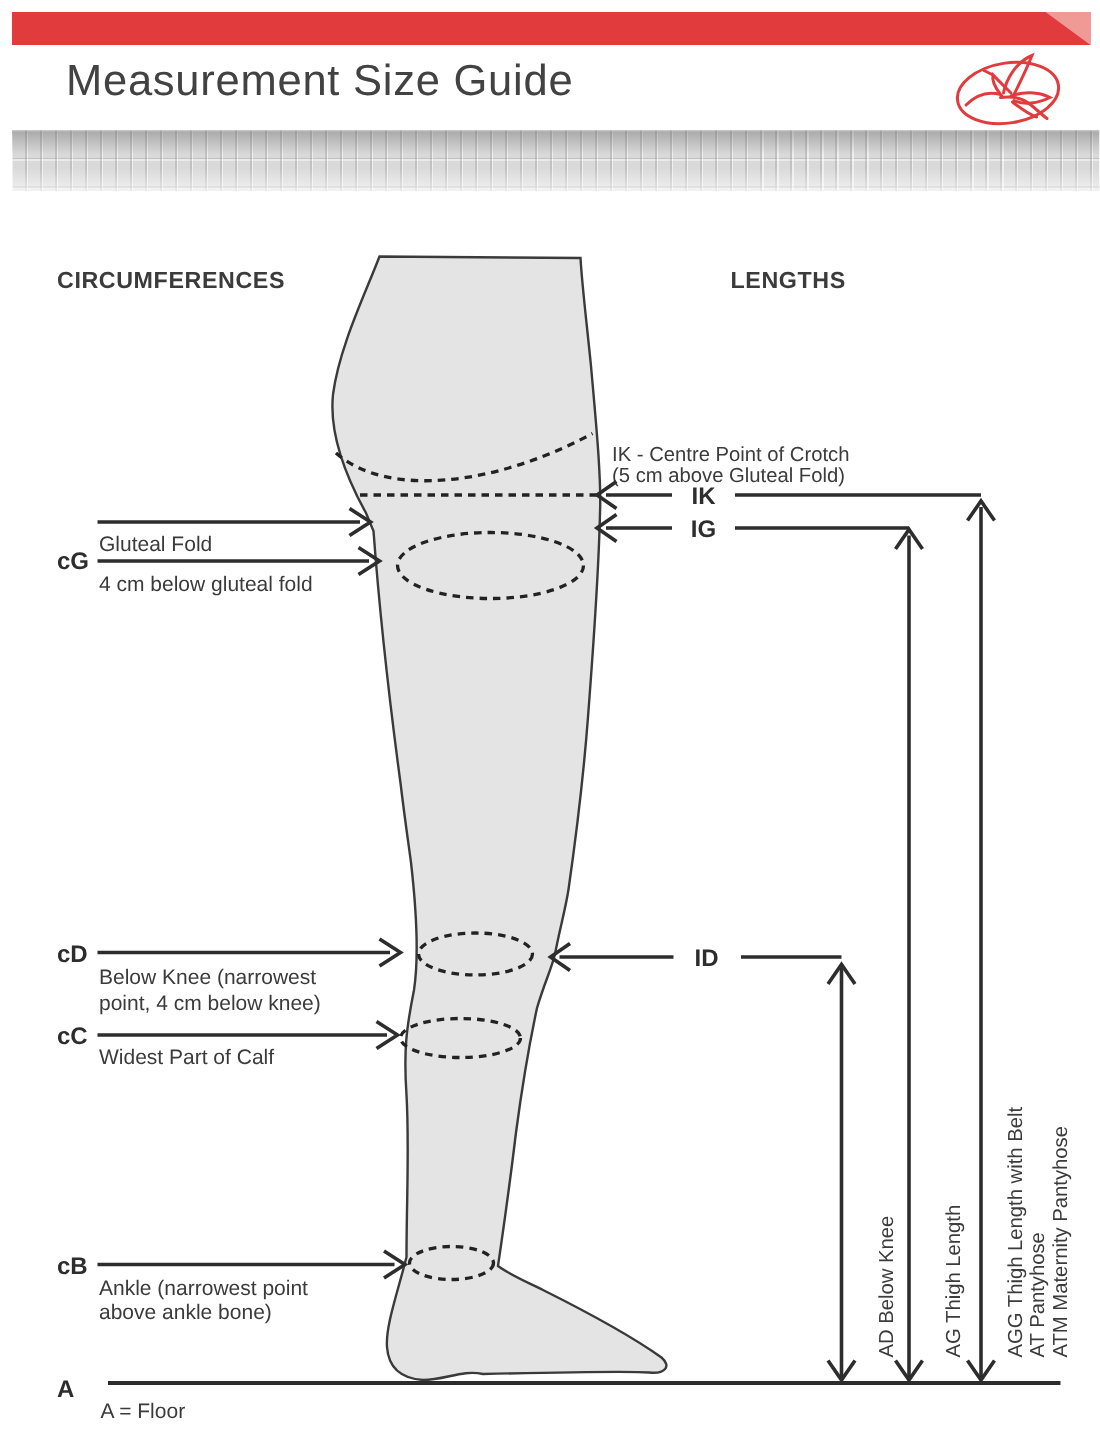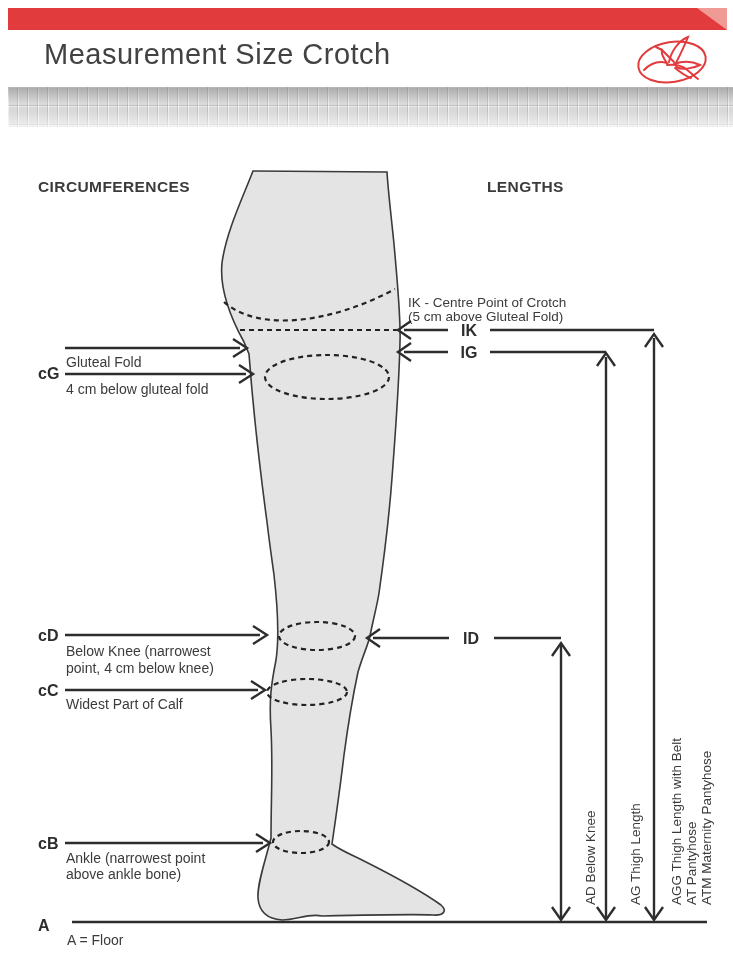--- a/index.html
+++ b/index.html
@@ -44,21 +44,21 @@
 <body>
 
 <div class="page">
 
   <div class="accent-bar">
     <svg width="30" height="22" viewBox="0 0 30 22">
       <polygon points="0,0 30,0 30,22" style="fill:var(--fold-red)"></polygon>
     </svg>
   </div>
 
-  <h1 class="page-title">Measurement Size Crotch</h1>
+  <h1 class="page-title">Measurement Size Guide</h1>
 
   <svg class="logo" viewBox="0 0 80 60">
     <ellipse cx="41" cy="34" rx="34" ry="20" class="crane" transform="rotate(-9 41 34)"></ellipse>
     <path class="crane" d="M13,42 C21,34 29,33 36,35 C33,31 30,26 31,22 C35,26 40,31 43,34"></path>
     <path class="crane" d="M31,22 L25,19"></path>
     <path class="crane" d="M38,34 C40,24 47,13 57,9 C53,19 48,29 45,35"></path>
     <path class="crane" d="M43,36 C51,33 61,33 69,37 C61,41 51,42 45,39"></path>
     <path class="crane" d="M36,37 C44,36 50,37 55,41 C59,44 63,48 67,51"></path>
     <path class="crane" d="M44,40 C49,44 54,48 60,50"></path>
   </svg>

